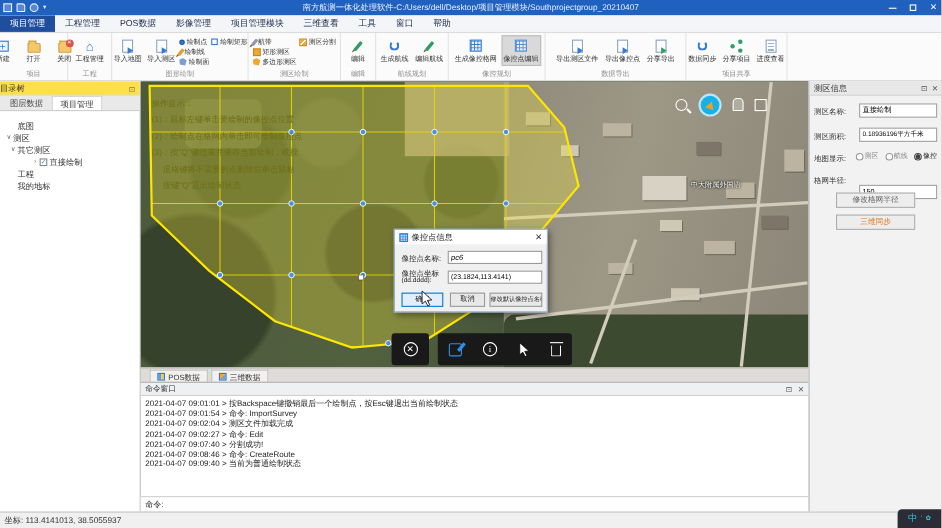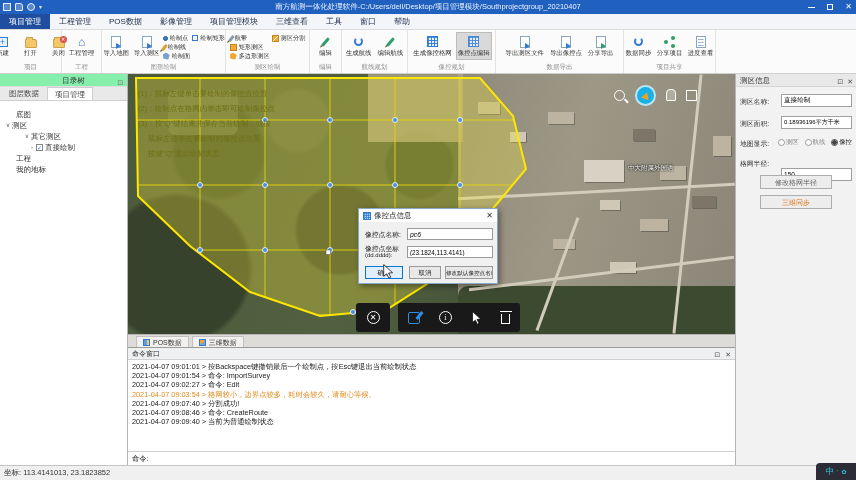--- a/index.html
+++ b/index.html
@@ -57,21 +57,21 @@
   .icgrid { width:11px; height:11px; border:1px solid #2f7bd6; background-image:linear-gradient(#2f7bd6 1px,transparent 1px),linear-gradient(90deg,#2f7bd6 1px,transparent 1px); background-size:34% 34%; background-color:#eaf2fc; }
   .icgrid.dim { opacity:.85; }
   .icsync { width:9px; height:9px; border:2px solid #2f7bd6; border-radius:50%; border-top-color:transparent; }
   .icshare { position:relative; width:4px; height:4px; border-radius:50%; background:#2f9d6a; margin-right:8px; }
   .icshare::before { content:""; position:absolute; left:7px; top:-4px; width:4px; height:4px; border-radius:50%; background:#2f9d6a; }
   .icshare::after { content:""; position:absolute; left:7px; top:4px; width:4px; height:4px; border-radius:50%; background:#2f9d6a; }
   .icreport { width:10px; height:12px; background:#fff; border:1px solid #8aa5c0; background-image:repeating-linear-gradient(#9ab4cc 0 1px,transparent 1px 3px); background-size:70% 100%; background-position:50% 2px; background-repeat:no-repeat; }
 
   
   .lpanel { position:absolute; left:0; top:74px; width:128px; height:391px; background:#fff; border-right:1px solid #b5b5b5; }
-  .lp-header { position:relative; height:13px; background:#86efac; font-size:7.5px; line-height:13px; padding-left:20px; color:#333; border-bottom:1px solid #ddd;text-align:center; }
+  .lp-header { position:relative; height:13px; background:#fde047; font-size:7.5px; line-height:13px; padding-left:0; color:#333; border-bottom:1px solid #ddd; }
   .lp-pin { position:absolute; right:4px; top:2px; font-size:7px; color:#777; }
   .lp-tabs { height:14px; display:flex; background:#e9e9e9; border-bottom:1px solid #cfcfcf; padding-left:2px; gap:1px; }
   .lp-tab { padding:0 7px; line-height:13px; font-size:7.5px; color:#444;text-align:right; }
   .lp-tab.active { background:#fff; border:1px solid #cfcfcf; border-bottom:none; }
   .tree { padding-top:8px; font-size:7.5px; color:#333; }
   .trow { height:11px; line-height:11px; display:flex; align-items:center; }
   .tarrow { color:#666; font-size:6px; width:8px; text-align:center; }
   .tcheck { width:7px; height:7px; border:1px solid #888; background:#fff; color:#2f7bd6; font-size:6px; line-height:6px; text-align:center; margin-right:2px; }
 
   
@@ -387,21 +387,21 @@
       <div class="lp-tab active">项目管理</div>
     </div>
     <div class="tree">
       <div class="trow" style="padding-left:16px">
           <span>底图</span>
         </div>
       <div class="trow" style="padding-left:4px">
           <span class="tarrow">∨</span>
           <span>测区</span>
         </div>
-      <div class="trow" style="padding-left:23px">
+      <div class="trow" style="padding-left:8px">
           <span class="tarrow">∨</span>
           <span>其它测区</span>
         </div>
       <div class="trow" style="padding-left:28px">
           <span class="tarrow">›</span>
           <span class="tcheck">✓</span>
           <span>直接绘制</span>
         </div>
       <div class="trow" style="padding-left:16px">
           <span>工程</span>
@@ -468,24 +468,25 @@
         <circle cx="72" cy="176" r="2.5"></circle>
           <circle cx="137" cy="176" r="2.5"></circle>
           <circle cx="202" cy="176" r="2.5"></circle>
           <circle cx="267" cy="176" r="2.5"></circle>
         <circle cx="225" cy="238" r="2.5"></circle>
       </g>
       <rect x="198" y="176" width="4.5" height="4.5" fill="#ffffff" stroke="#444" stroke-width="0.5"></rect>
     </svg>
 
     <div class="tips">
+      <div>操作提示：</div>
       <div>(1)：鼠标左键单击要绘制的像控点位置</div>
       <div>(2)：绘制点在格网内单击即可绘制像控点</div>
       <div>(3)：按"Q"键结束并保存当前绘制，或按</div>
-      <div class="ind">鼠标左键单击要绘制的像控点位置</div>
+      <div class="ind">退格键将不需要的点删除后单击鼠标</div>
       <div class="ind">按键"Q"退出绘制状态</div>
     </div>
 
     <div class="place-label">中大附属外国语</div>
 
     <div class="mtools">
       <span class="t-mag"></span>
       <span class="t-blue">
           <span></span>
         </span>
@@ -542,22 +543,22 @@
     <div class="cmd-header">
       <span>命令窗口</span>
       <span class="cmd-icons">
           <span>⊡</span>
           <span>✕</span>
         </span>
     </div>
     <div class="cmd-log">
       <div>2021-04-07 09:01:01 &gt;  按Backspace键撤销最后一个绘制点，按Esc键退出当前绘制状态</div>
       <div>2021-04-07 09:01:54 &gt;  命令: ImportSurvey</div>
+      <div>2021-04-07 09:02:04 &gt;  测区文件加载完成</div>
       <div>2021-04-07 09:02:27 &gt;  命令: Edit</div>
-      <div class="warn">2021-04-07 09:03:54 &gt;  格网较小，边界点较多，耗时会较久，请耐心等候。</div>
       <div>2021-04-07 09:07:40 &gt;  分割成功!</div>
       <div>2021-04-07 09:08:46 &gt;  命令: CreateRoute</div>
       <div>2021-04-07 09:09:40 &gt;  当前为普通绘制状态</div>
     </div>
     <div class="cmd-prompt">命令:</div>
   </div>
 
   <div class="rpanel">
     <div class="rp-header">
       <span>测区信息</span>
@@ -585,21 +586,21 @@
           <span>像控</span>
         </span>
     </div>
     <div class="rp-label" style="top:85px">格网半径:</div>
     <input class="rp-input" style="top: 94px;" value="150">
     <div class="rp-btn" style="top:101px">修改格网半径</div>
     <div class="rp-btn sync" style="top:121px">三维同步</div>
   </div>
 
   <div class="status">
-    <span>坐标: 113.4141013, 23.1823852</span>
+    <span>坐标: 113.4141013, 38.5055937</span>
   </div>
   <div class="ime">
     <span>中</span>
       <small>’</small>
       <small>✿</small>
   </div>
 
 </div>
 
 </body></html>

